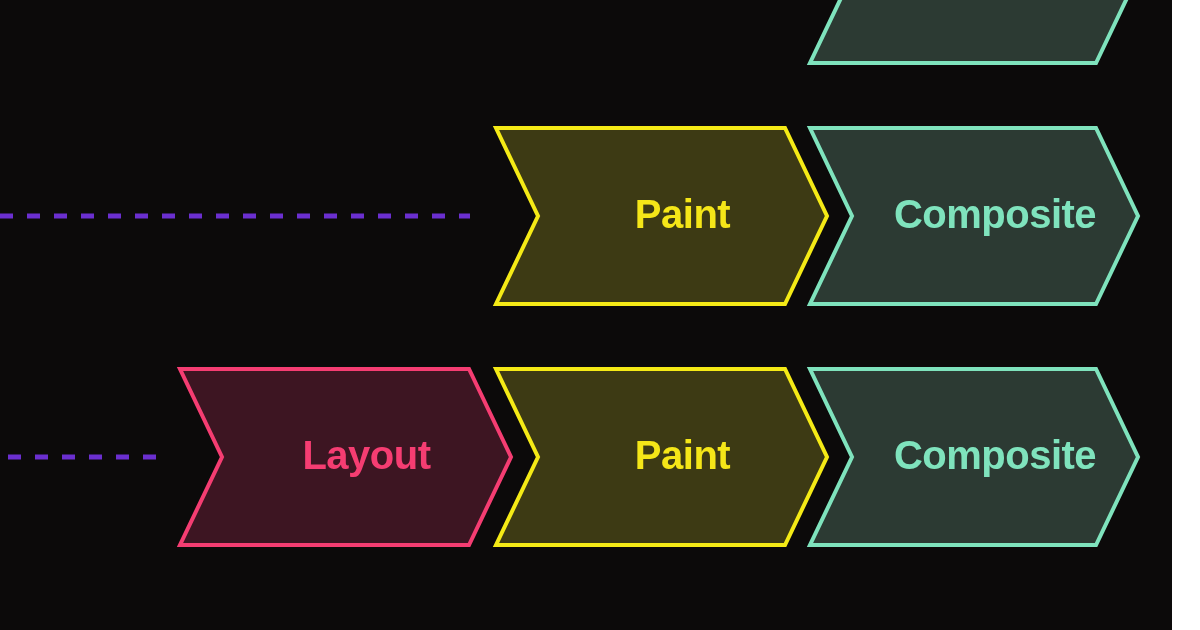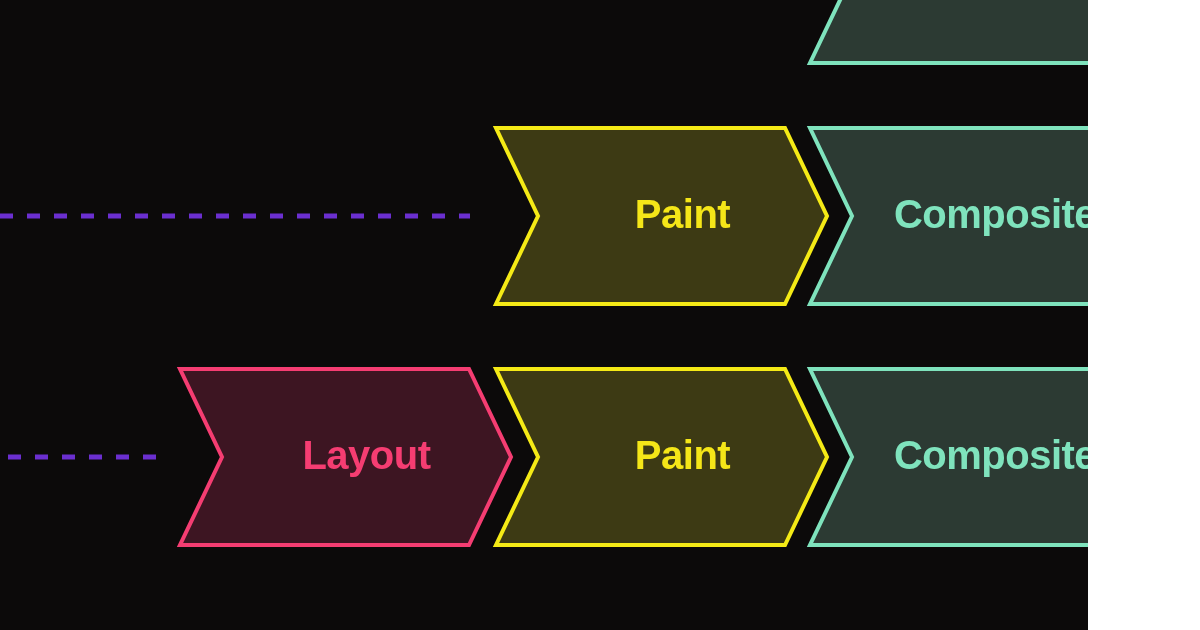--- a/index.html
+++ b/index.html
@@ -8,21 +8,21 @@
     padding: 0;
   }
   body {
     width: 1200px;
     height: 630px;
     overflow: hidden;
     font-family: "Liberation Sans", sans-serif;
   }
   #stage {
     position: relative;
-    width: 1088px;
+    width: 1172px;
     height: 630px;
     background: #0c0a0a;
     overflow: hidden;
   }
   #pipeline-svg {
     position: absolute;
     left: 0;
     top: 0;
     width: 1200px;
     height: 630px;

